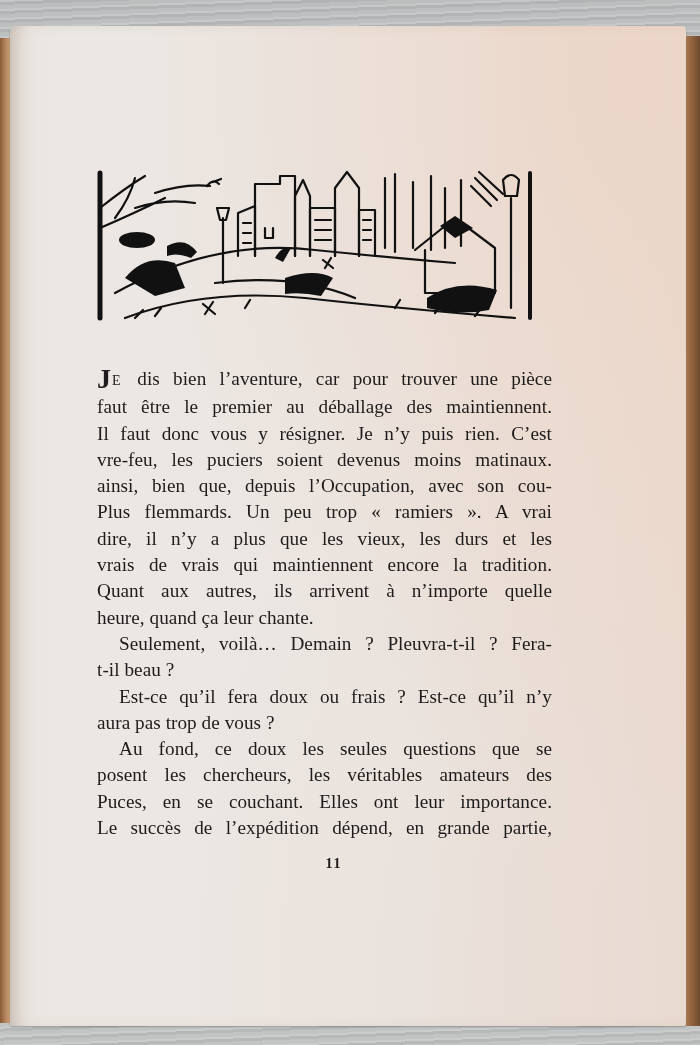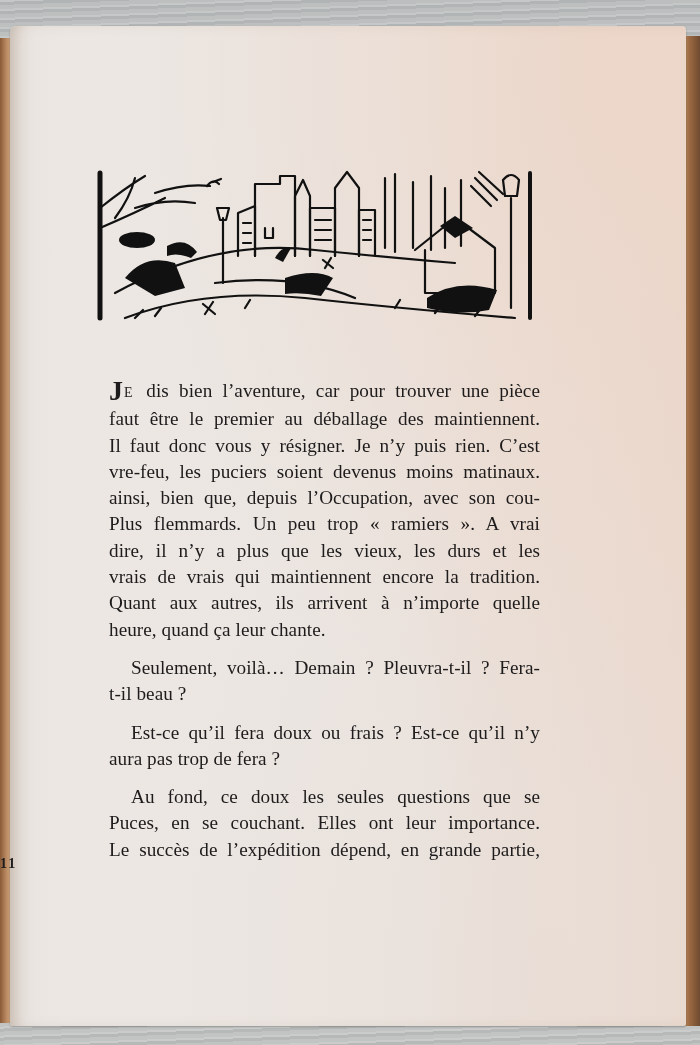--- a/index.html
+++ b/index.html
@@ -33,29 +33,29 @@
     .illustration {
       position:absolute; left:95px; top:168px; width:440px; height:158px;
     }
     .illustration svg { width:100%; height:100%; display:block; }
     .text-block {
       position:absolute; left:97px; top:366px; width:455px;
       font-family:"Liberation Serif","DejaVu Serif",serif;
       font-size:19.2px; line-height:26.3px; color:#1d1b1b;
       text-align:justify; letter-spacing:0.05px;
     }
-    .text-block p { margin:12px; text-indent:0; }
+    .text-block p { margin:0; text-indent:0; }
     .line { display:block; text-align:justify; text-align-last:justify; white-space:nowrap; }
     .line.last { text-align-last:left; }
     .dropcap {
       font-size:28px; font-weight:bold; line-height:0; vertical-align:-3px; margin-right:1px;
     }
     .smallcap { font-size:14px; letter-spacing:0.5px; margin-right:3px; }
     .page-number {
-      position:absolute; left:0; width:668px; top:856px; text-align:left;
+      position:absolute; left:0; width:668px; top:856px; text-align:center;
       font-family:"Liberation Serif","DejaVu Serif",serif; font-size:14px; font-weight:bold;
       letter-spacing:2px; color:#1d1b1b;
     }
   </style>
 </head>
 <body>
 
 <div class="table-bg"></div>
 <div class="cover-left"></div>
 <div class="cover-right"></div>
@@ -124,22 +124,23 @@
     <span class="line">vrais de vrais qui maintiennent encore la tradition.</span>
     <span class="line">Quant aux autres, ils arrivent à n’importe quelle</span>
     <span class="line last">heure, quand ça leur chante.</span>
   </p>
   <p>
     <span class="line" style="padding-left:22px">Seulement, voilà… Demain ? Pleuvra-t-il ? Fera-</span>
     <span class="line last">t-il beau ?</span>
   </p>
   <p>
     <span class="line" style="padding-left:22px">Est-ce qu’il fera doux ou frais ? Est-ce qu’il n’y</span>
-    <span class="line last">aura pas trop de fera ?</span>
+    <span class="line last">aura pas trop de vous ?</span>
   </p>
   <p>
     <span class="line" style="padding-left:22px">Au fond, ce doux les seules questions que se</span>
+    <span class="line">posent les chercheurs, les véritables amateurs des</span>
     <span class="line">Puces, en se couchant. Elles ont leur importance.</span>
     <span class="line">Le succès de l’expédition dépend, en grande partie,</span>
   </p>
 </div>
 
 <div class="page-number">11</div>
 
 </body></html>

